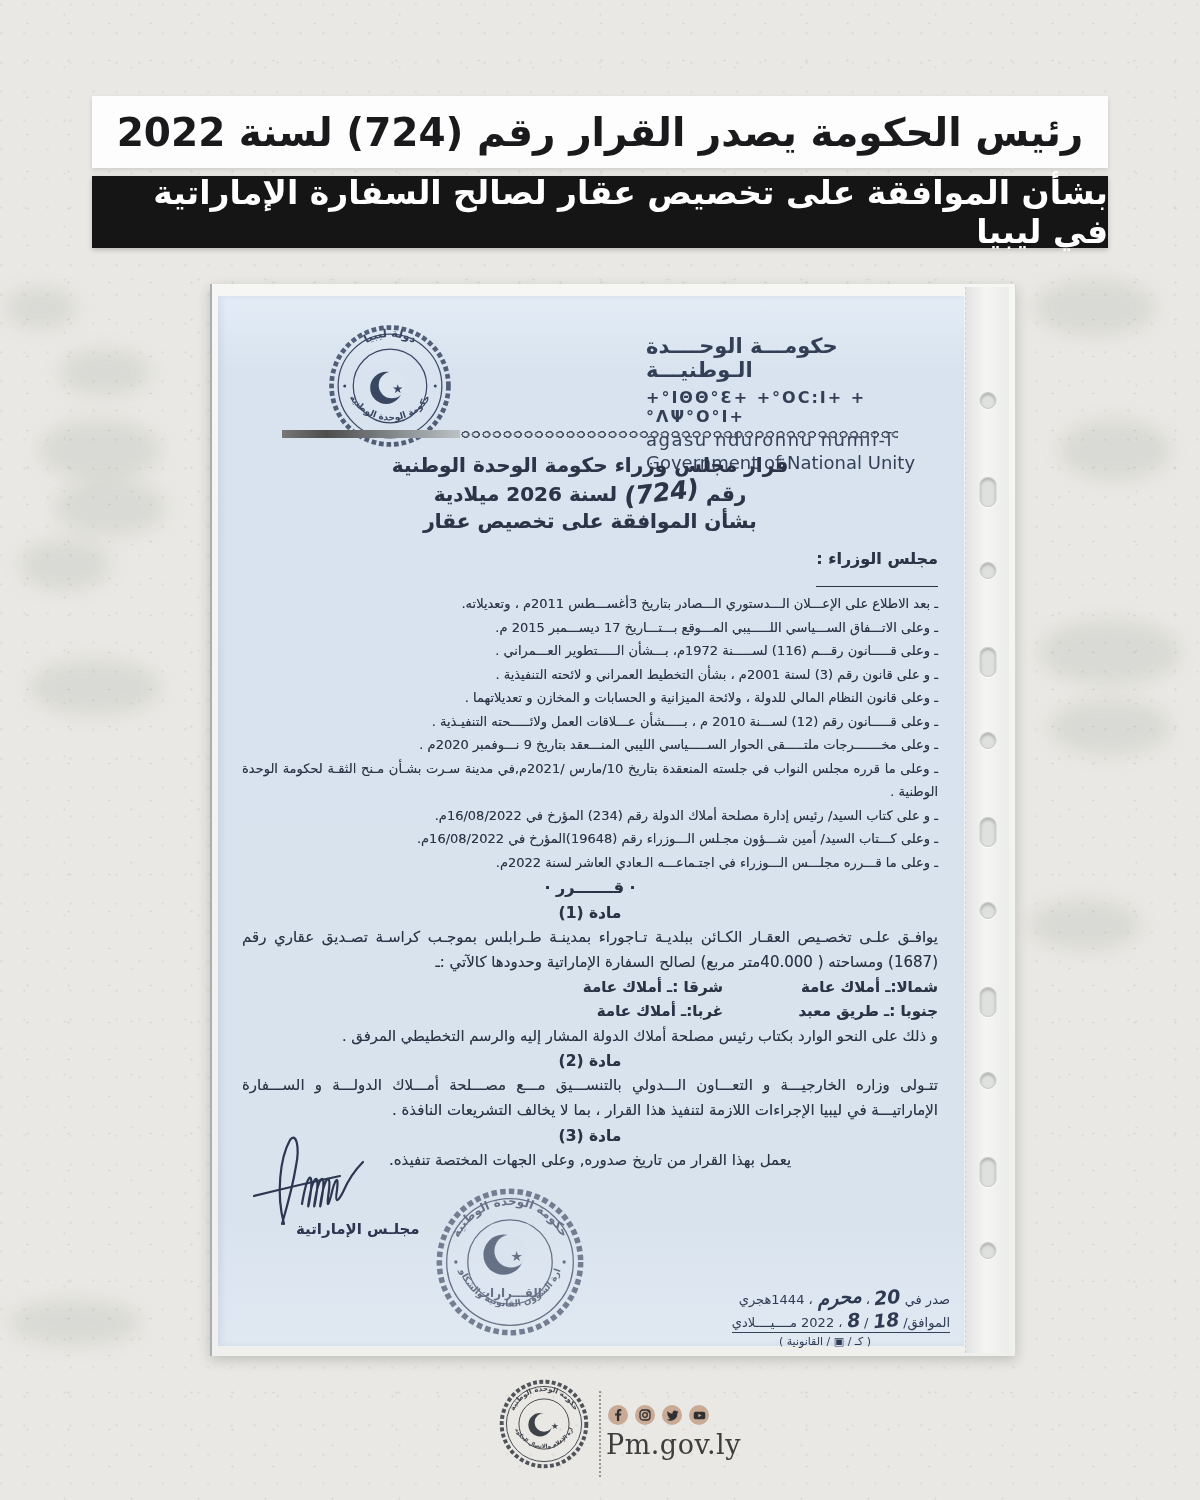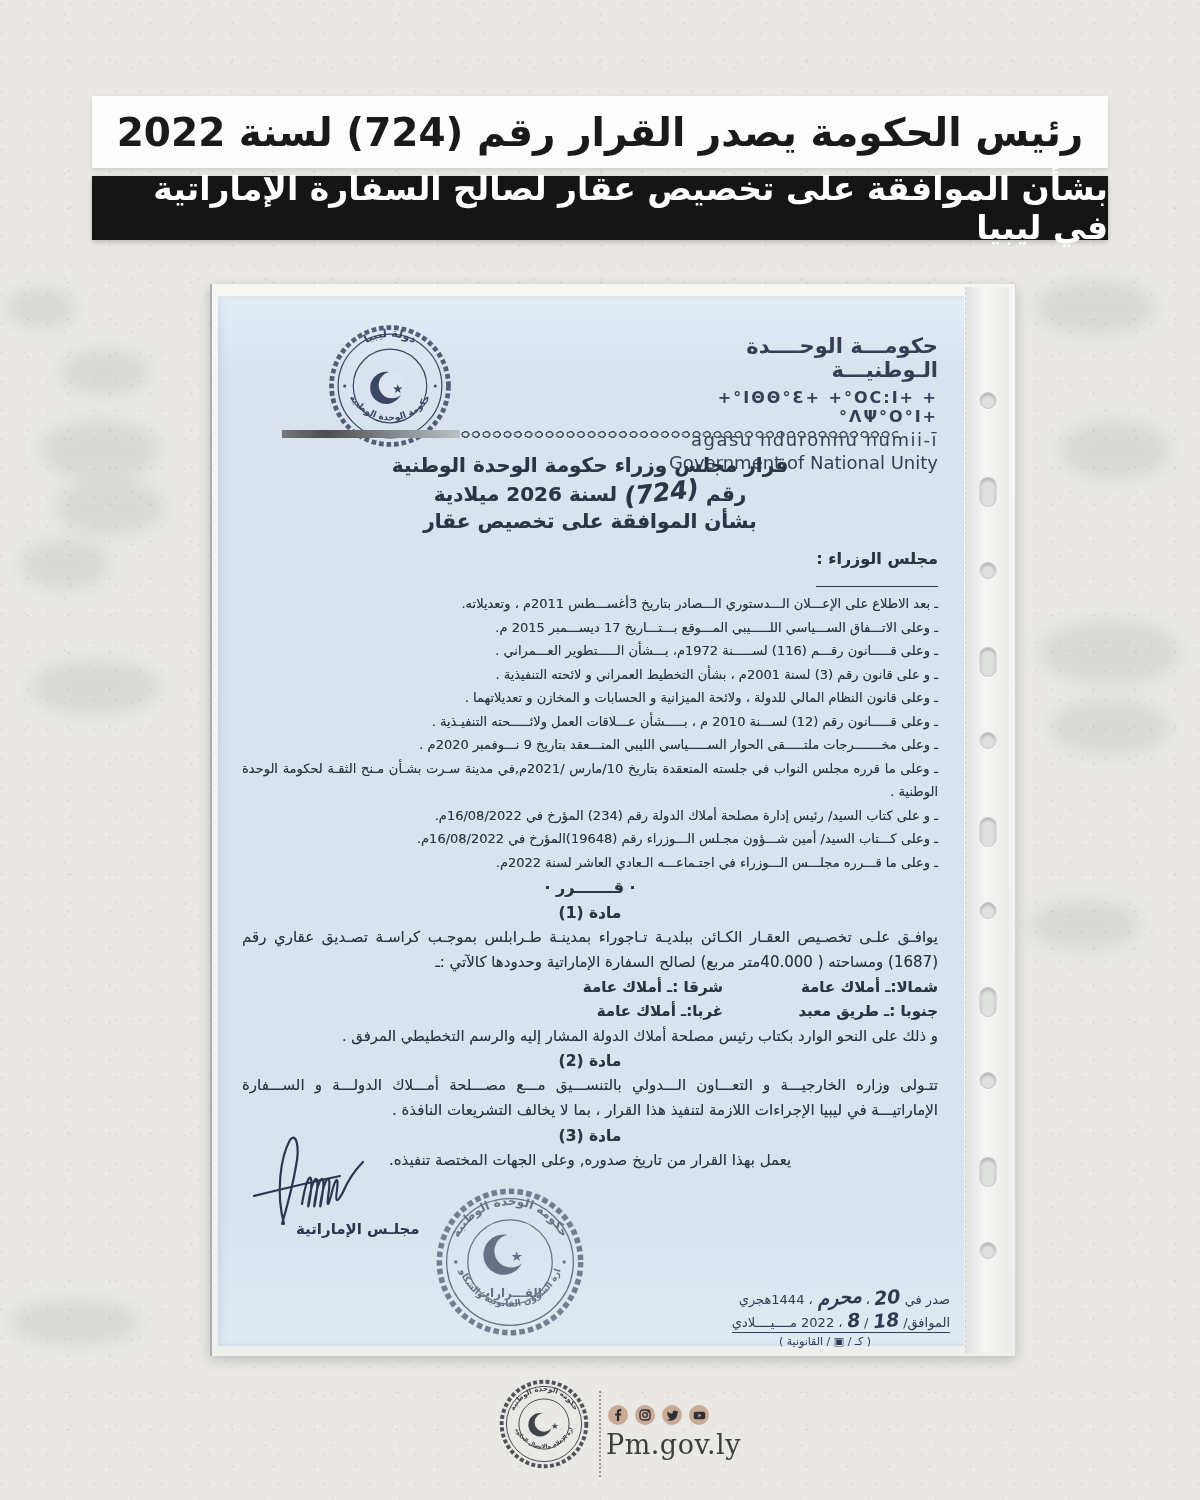--- a/index.html
+++ b/index.html
@@ -22,21 +22,21 @@
   .blob { position:absolute; border-radius:50%; background:rgba(110,112,110,.12); filter:blur(9px); }
 
   
   .banner1 {
     position:absolute; left:92px; top:96px; width:1016px; height:72px;
     background:#fdfdfd; box-shadow:0 2px 5px rgba(0,0,0,.12);
     display:flex; align-items:center; justify-content:center;
     direction:rtl; font-size:39px; font-weight:900; color:#1a1a1c; letter-spacing:-.5px;
   }
   .banner2 {
-    position:absolute; left:92px; top:176px; width:1016px; height:64px;
+    position:absolute; left:92px; top:176px; width:1016px; height:72px;
     background:#151515; box-shadow:0 2px 5px rgba(0,0,0,.2);
     display:flex; align-items:center; justify-content:center;
     direction:rtl; font-size:33px; font-weight:800; color:#ffffff;
   }
 
   
   .sleeve {
     position:absolute; left:210px; top:284px; width:806px; height:1072px;
     background:linear-gradient(180deg,#f6f6f4,#efefed);
     border-left:2px solid #aaaeb1; border-right:1px solid #d4d6d6;
@@ -54,21 +54,21 @@
 
   .paper {
     position:absolute; left:6px; top:12px; width:746px; height:1050px;
     background:linear-gradient(180deg,#e4edf6 0%, #d8e3ef 7%, #d9e3ee 88%, #e0e9f2 100%);
     box-shadow:inset 3px 0 6px rgba(90,110,140,.12);
     direction:rtl;
   }
 
   
   .emblem { position:absolute; left:106px; top:24px; }
-  .hdr-text { position:absolute; top:38px; left:428px; width:292px; text-align:right; color:#333f55; }
+  .hdr-text { position:absolute; top:38px; left:428px; width:292px; text-align:left; color:#333f55; }
   .hdr-ar  { font-size:21px; font-weight:700; letter-spacing:.5px; }
   .hdr-tif { font-size:16px; font-weight:700; letter-spacing:2px; margin-top:6px; direction:ltr; }
   .hdr-lat { font-size:18px; letter-spacing:1.5px; margin-top:3px; direction:ltr; }
   .hdr-en  { font-size:18px; margin-top:2px; direction:ltr; }
 
   .separator { position:absolute; top:132px; left:64px; width:616px; height:12px; display:flex; align-items:center; direction:ltr; }
   .sep-bar { width:178px; height:8px; background:linear-gradient(90deg,#777,#4d4d4d 25%,#8e9497 70%,#bcc1c4); }
   .sep-chain { flex:1; height:11px;
     background-image:radial-gradient(ellipse 4.4px 3.6px at 5.5px 50%, rgba(0,0,0,0) 55%, #46505f 60%, #46505f 92%, rgba(0,0,0,0) 96%);
     background-size:10.5px 11px; background-repeat:repeat-x; }

